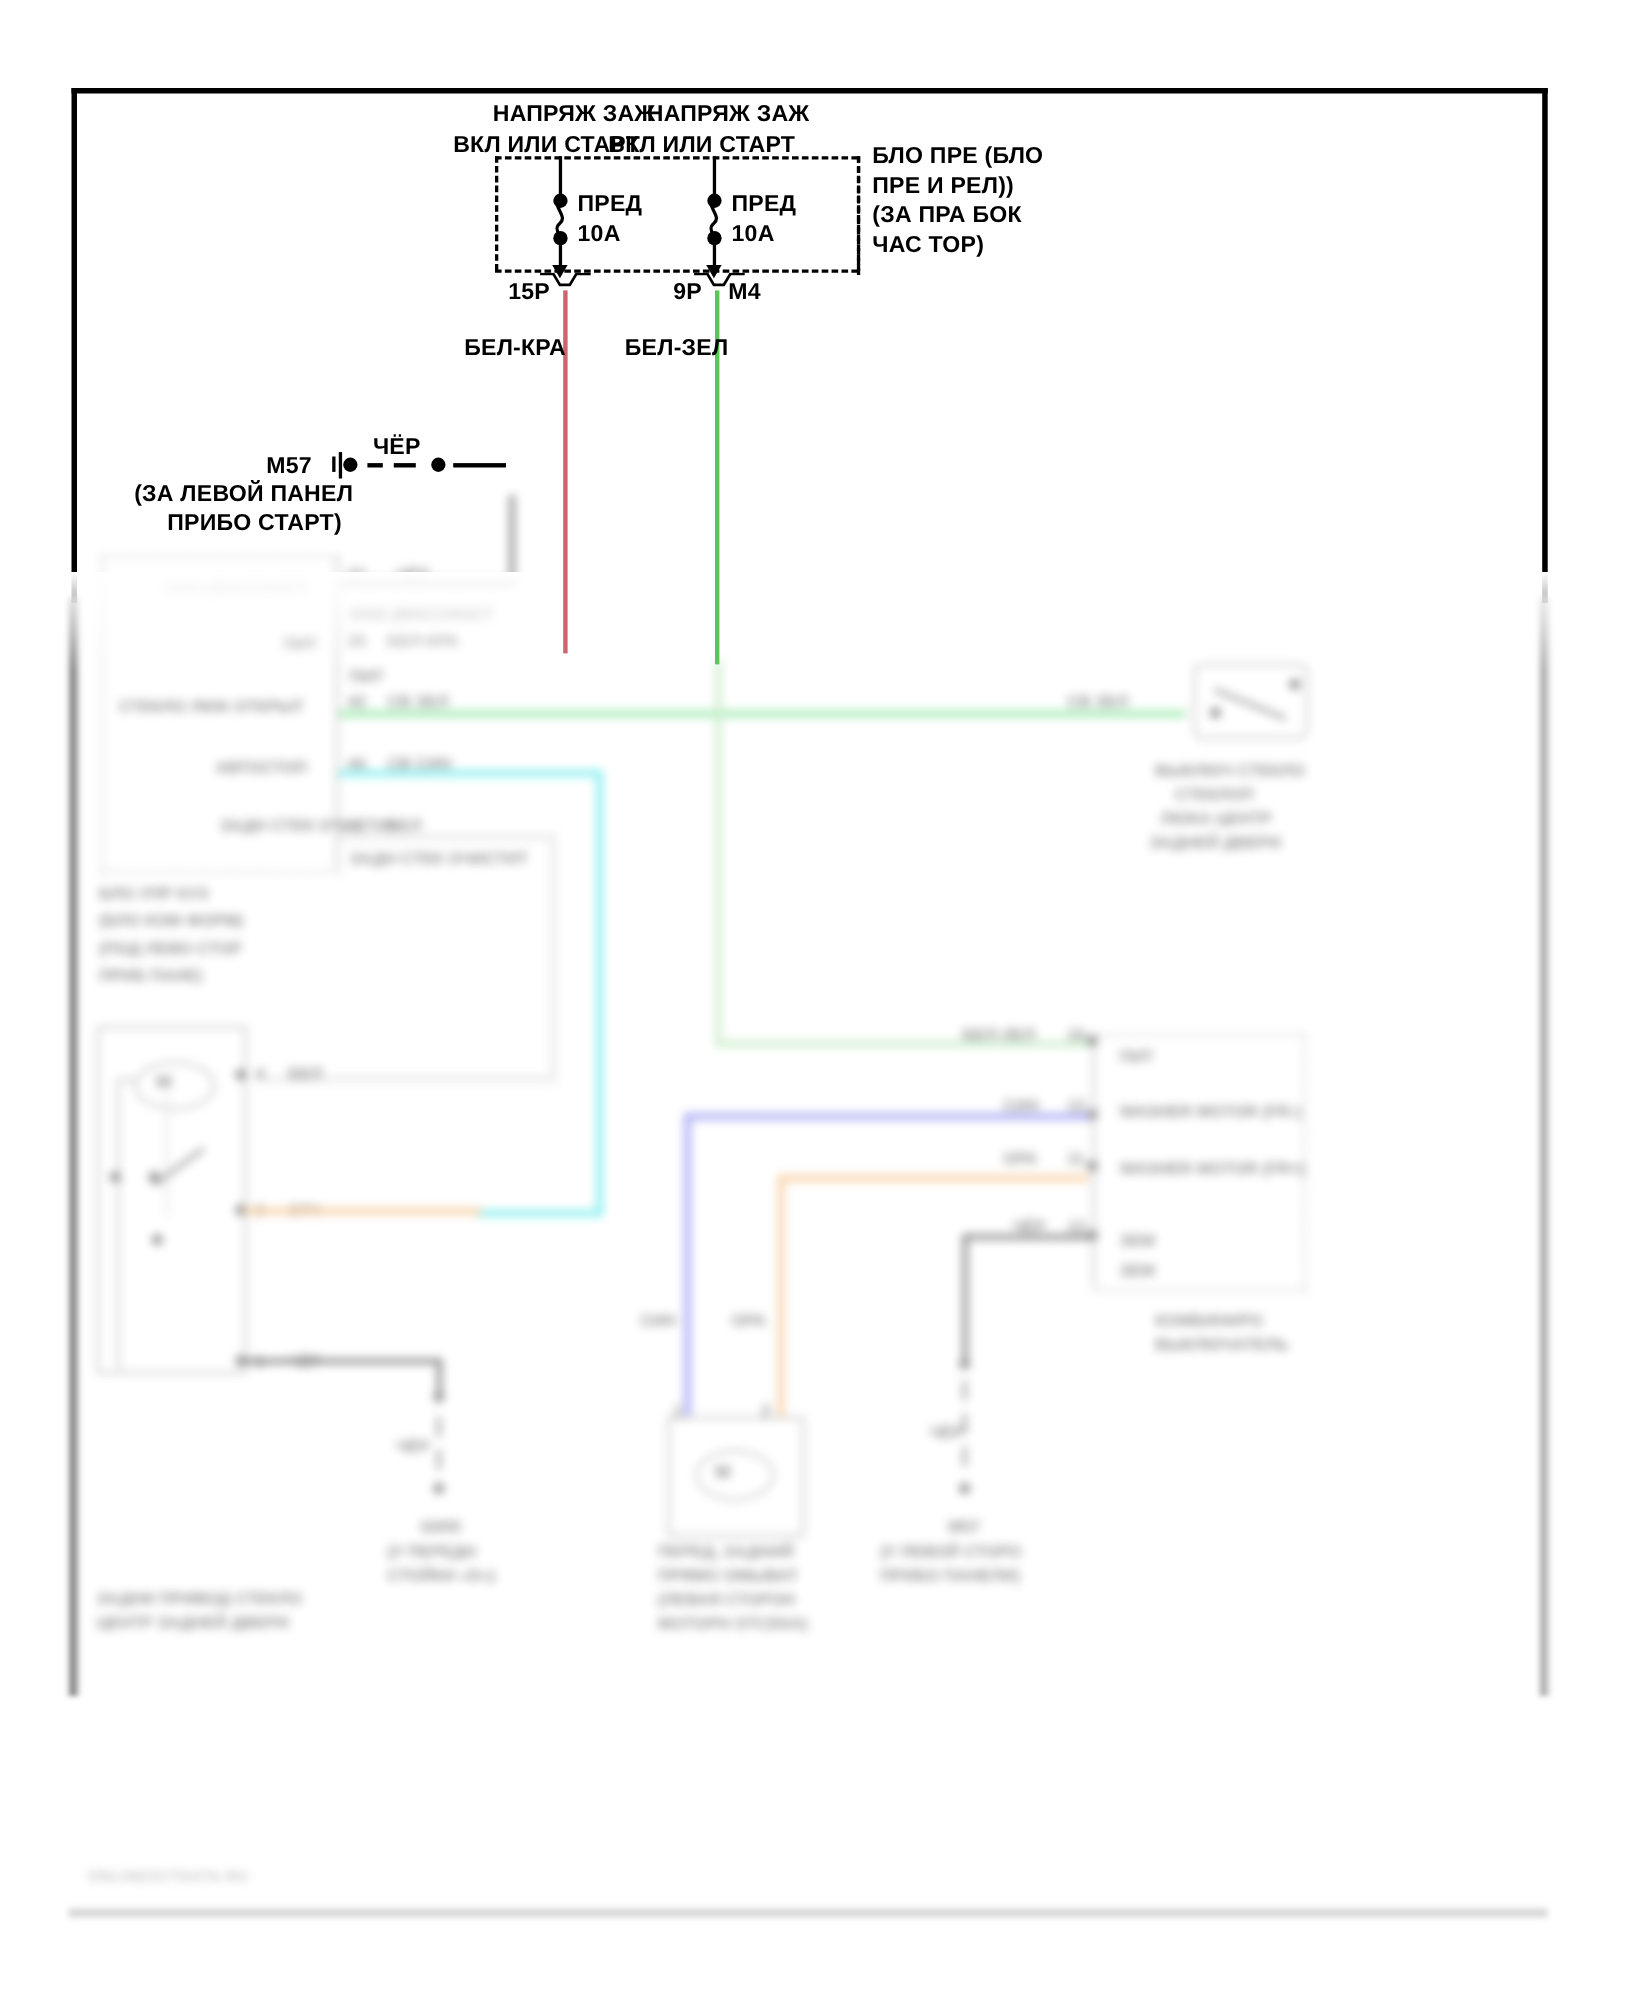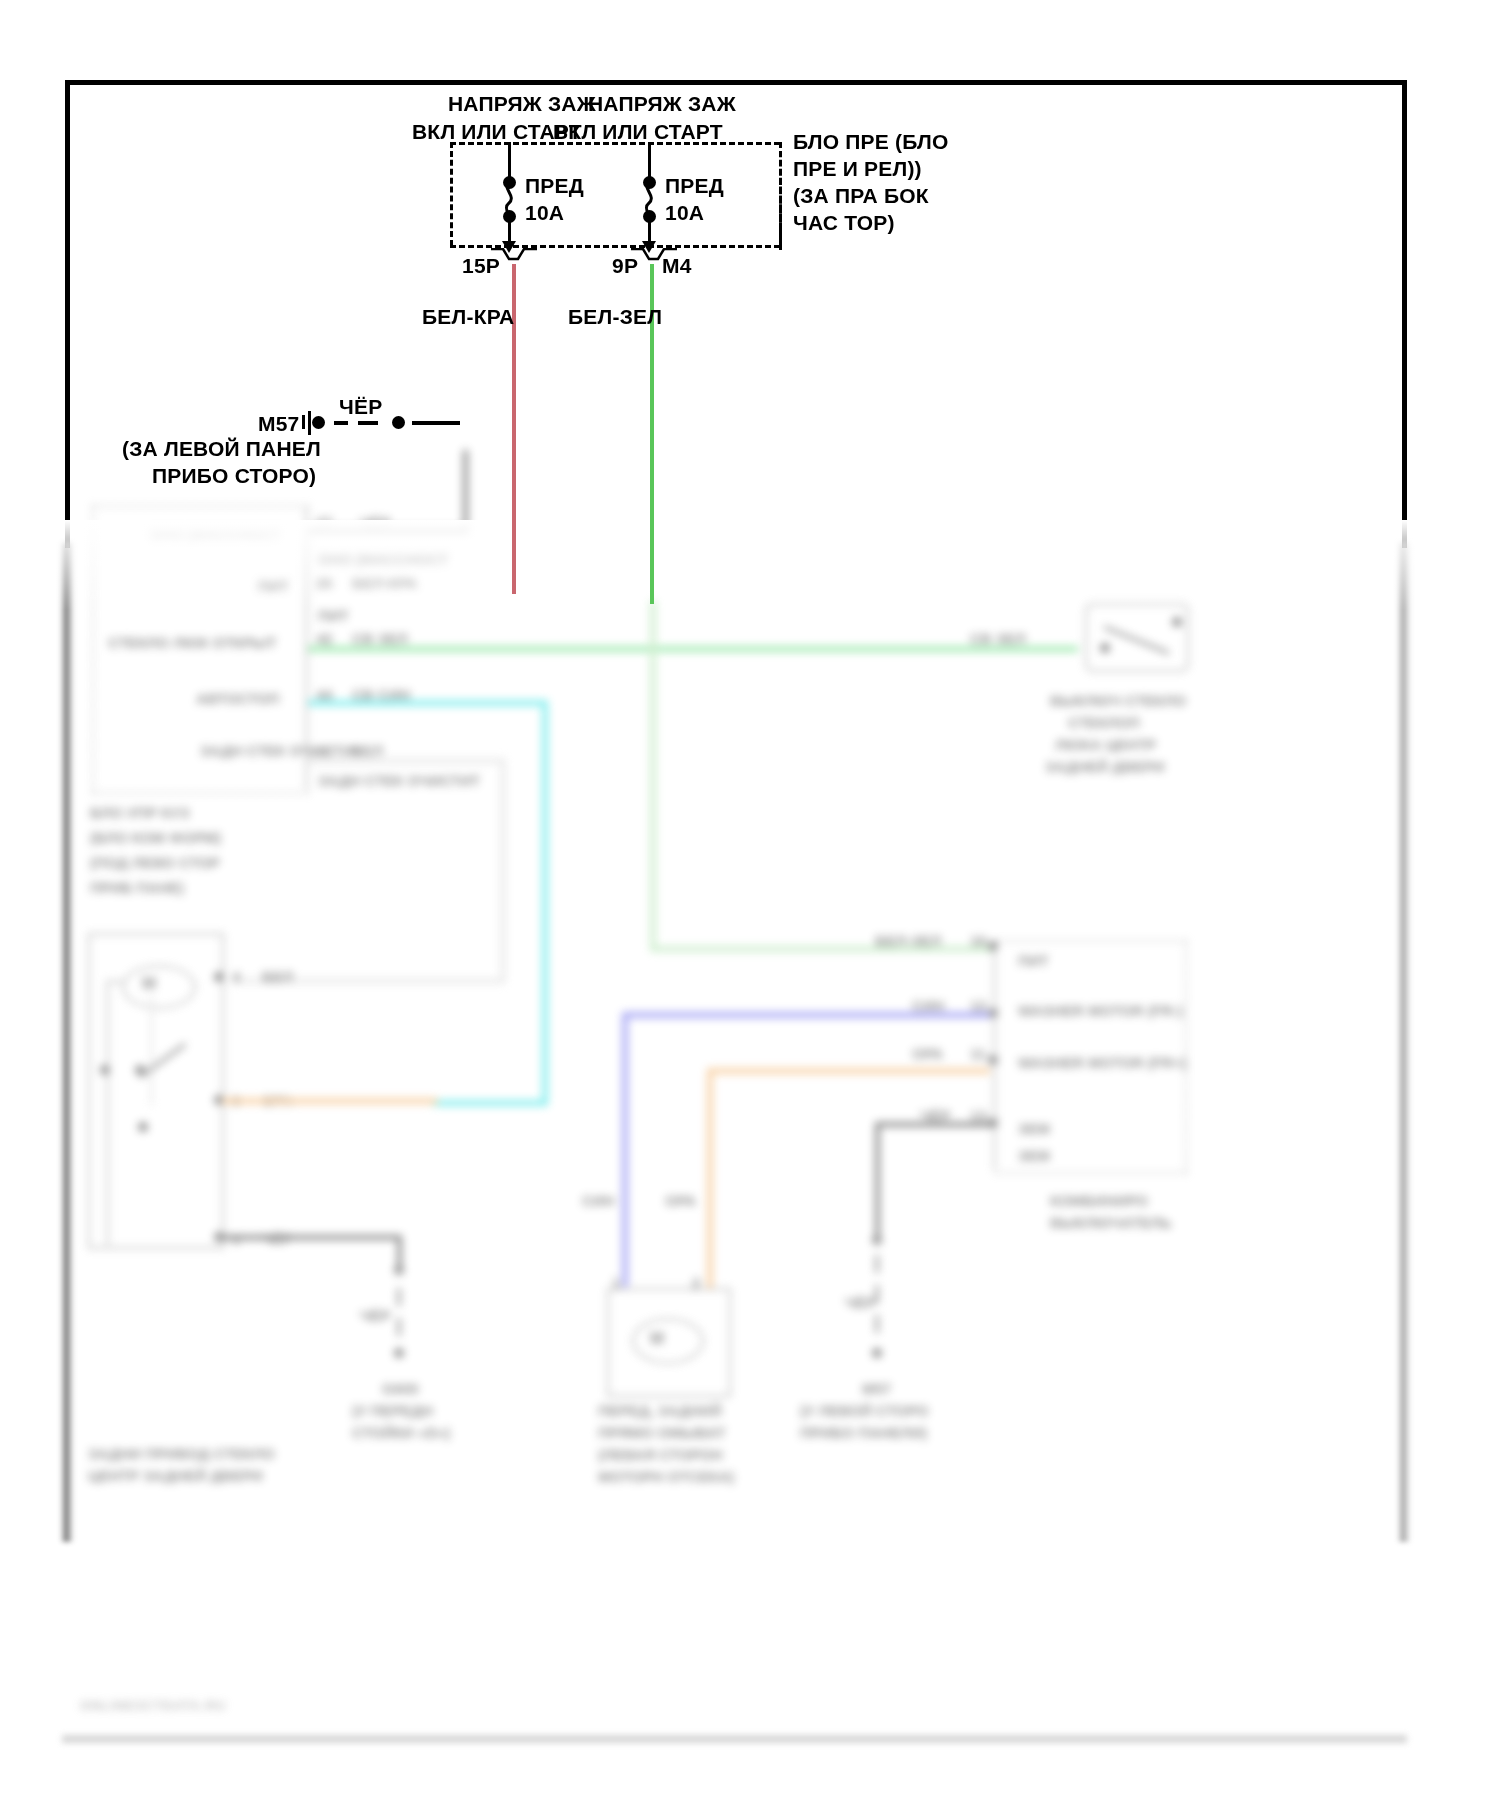--- a/index.html
+++ b/index.html
@@ -260,26 +260,26 @@
     </svg>
     <div class="t b" style="left:462px;top:252px;">15P</div>
     <div class="t b" style="left:612px;top:252px;">9P</div>
     <div class="t b" style="left:662px;top:252px;">M4</div>
 
     <div class="wire w-red" style="left:512px;top:264px;width:4px;height:330px;"></div>
     <div class="wire w-grn" style="left:650px;top:264px;width:4px;height:340px;"></div>
     <div class="t b" style="left:422px;top:303px;">БЕЛ-КРА</div>
     <div class="t b" style="left:568px;top:303px;">БЕЛ-ЗЕЛ</div>
 
-    <div class="t b" style="left:258px;top:410px;">M57</div>
+    <div class="t b" style="left:242px;top:410px;">M57</div>
     <div class="ln" style="left:308px;top:411px;width:3px;height:24px;"></div>
     <div class="ln" style="left:302px;top:415px;width:3px;height:14px;"></div>
     <div class="dot" style="left:312px;top:416px;"></div>
     <div class="ln" style="left:334px;top:421px;width:14px;height:4px;"></div>
     <div class="ln" style="left:358px;top:421px;width:20px;height:4px;"></div>
     <div class="dot" style="left:392px;top:416px;"></div>
     <div class="ln" style="left:412px;top:421px;width:48px;height:4px;"></div>
     <div class="t b" style="left:339px;top:393px;">ЧЁР</div>
     <div class="t b" style="left:122px;top:435px;">(ЗА ЛЕВОЙ ПАНЕЛ</div>
-    <div class="t b" style="left:152px;top:462px;">ПРИБО СТОРО)</div>
+    <div class="t b" style="left:152px;top:462px;">ПРИБО СТАРТ)</div>
   </div>
 
 </div>
 
 </body></html>

